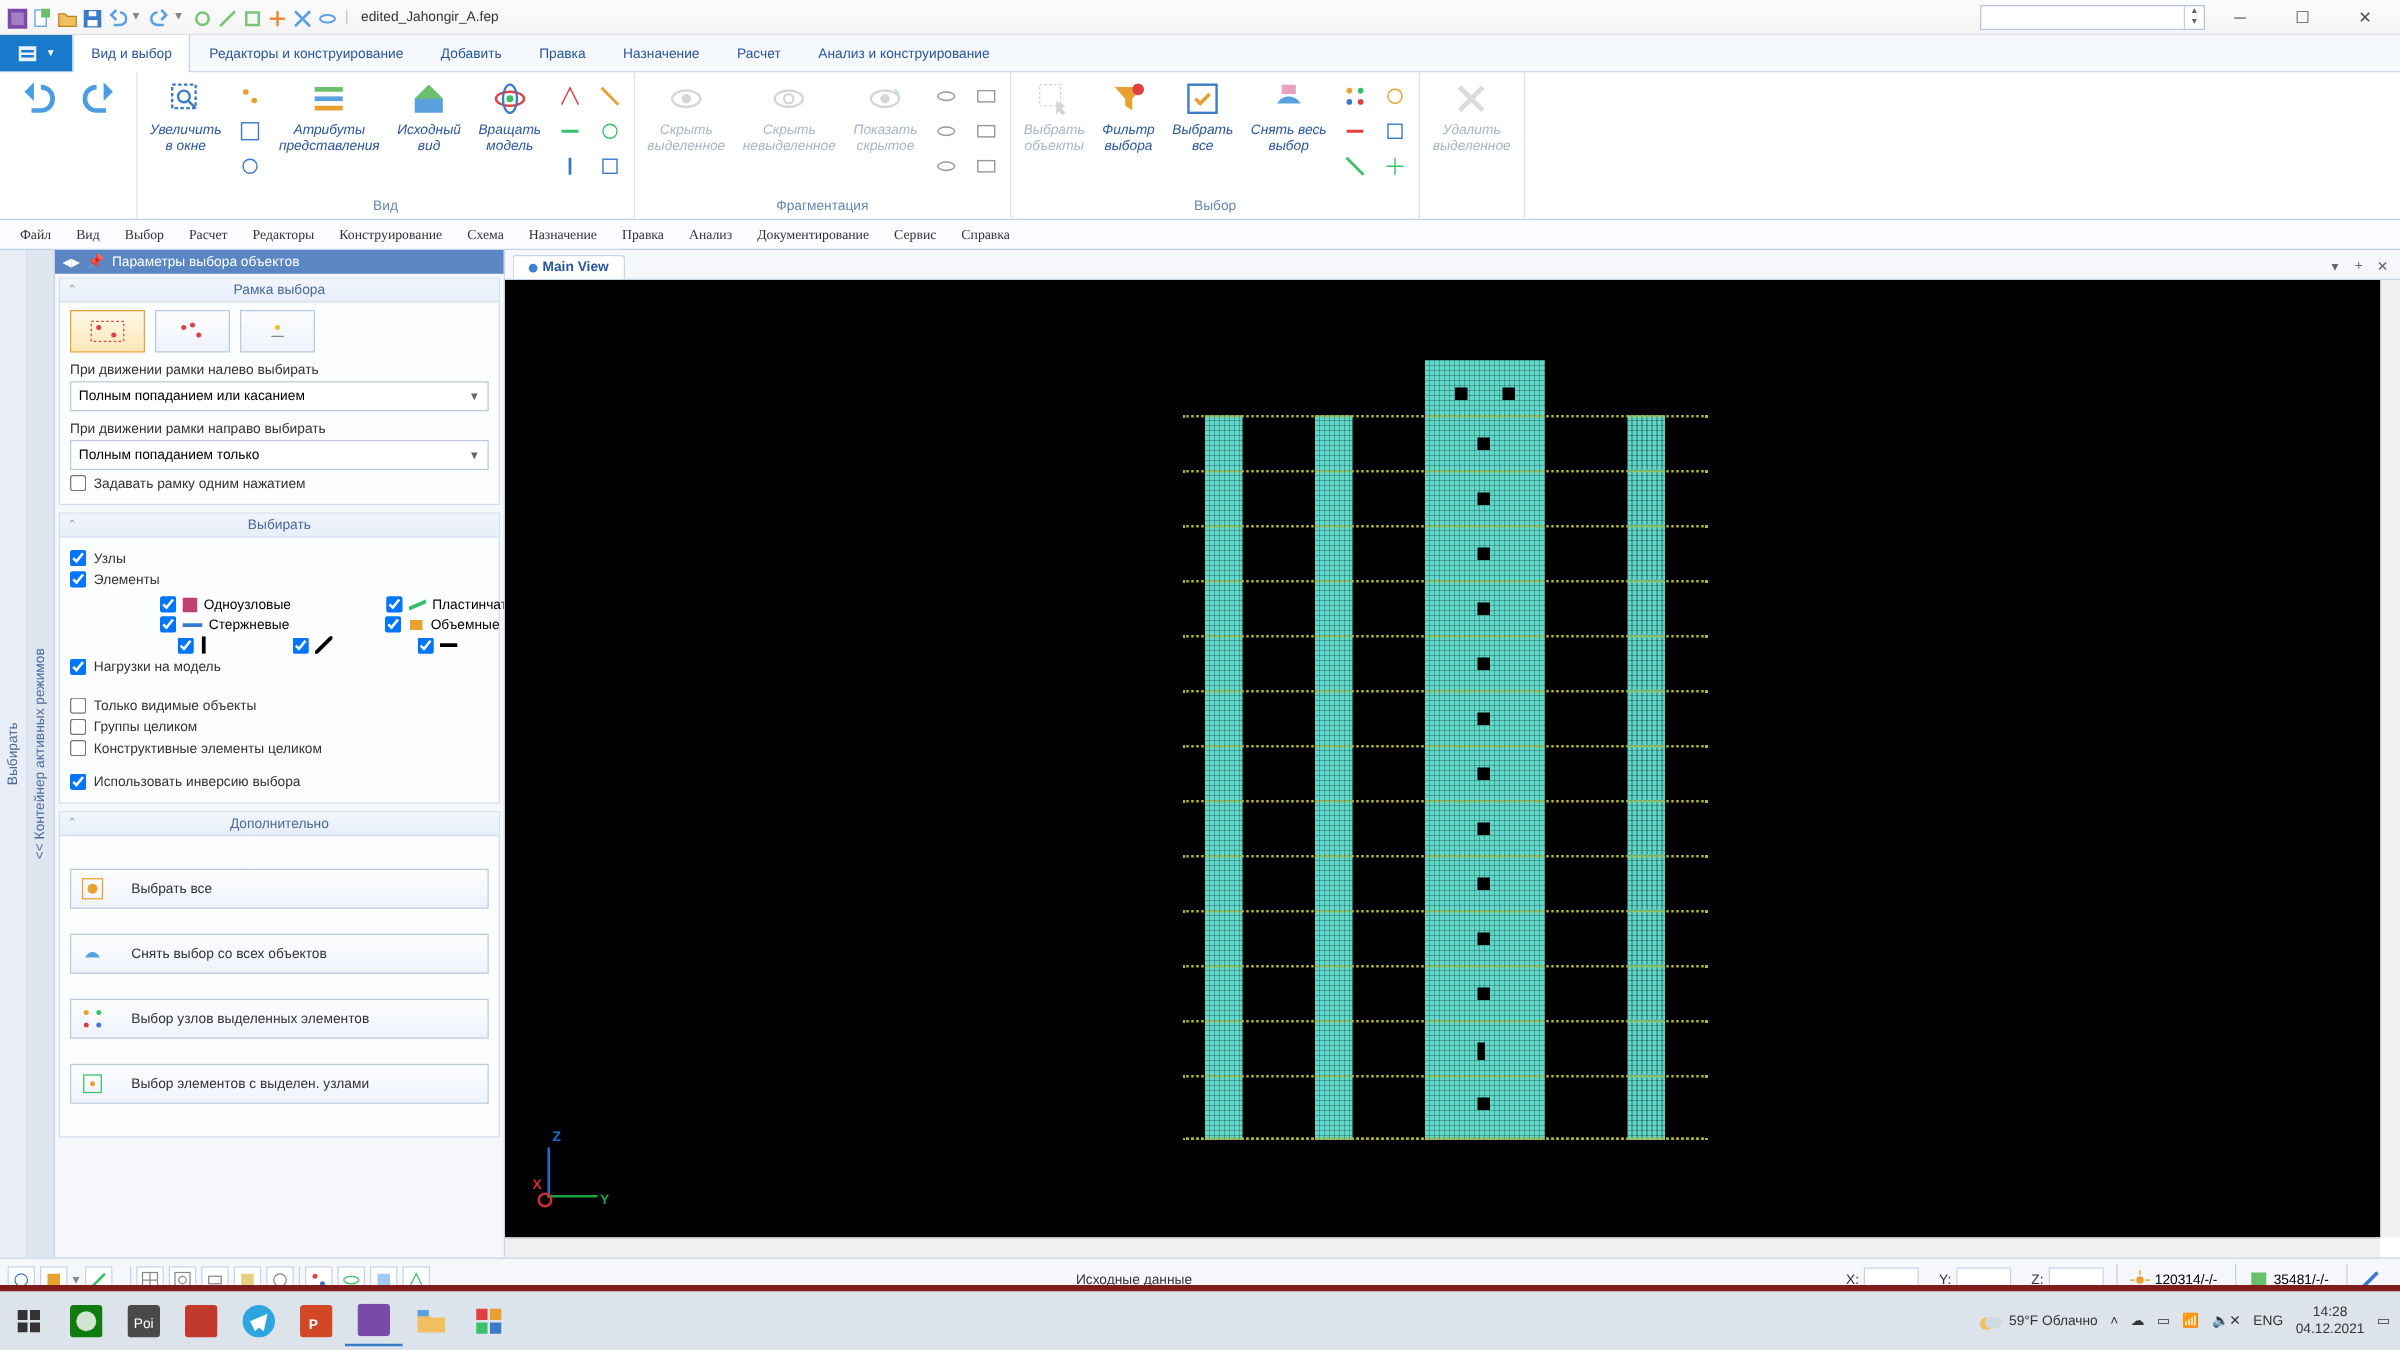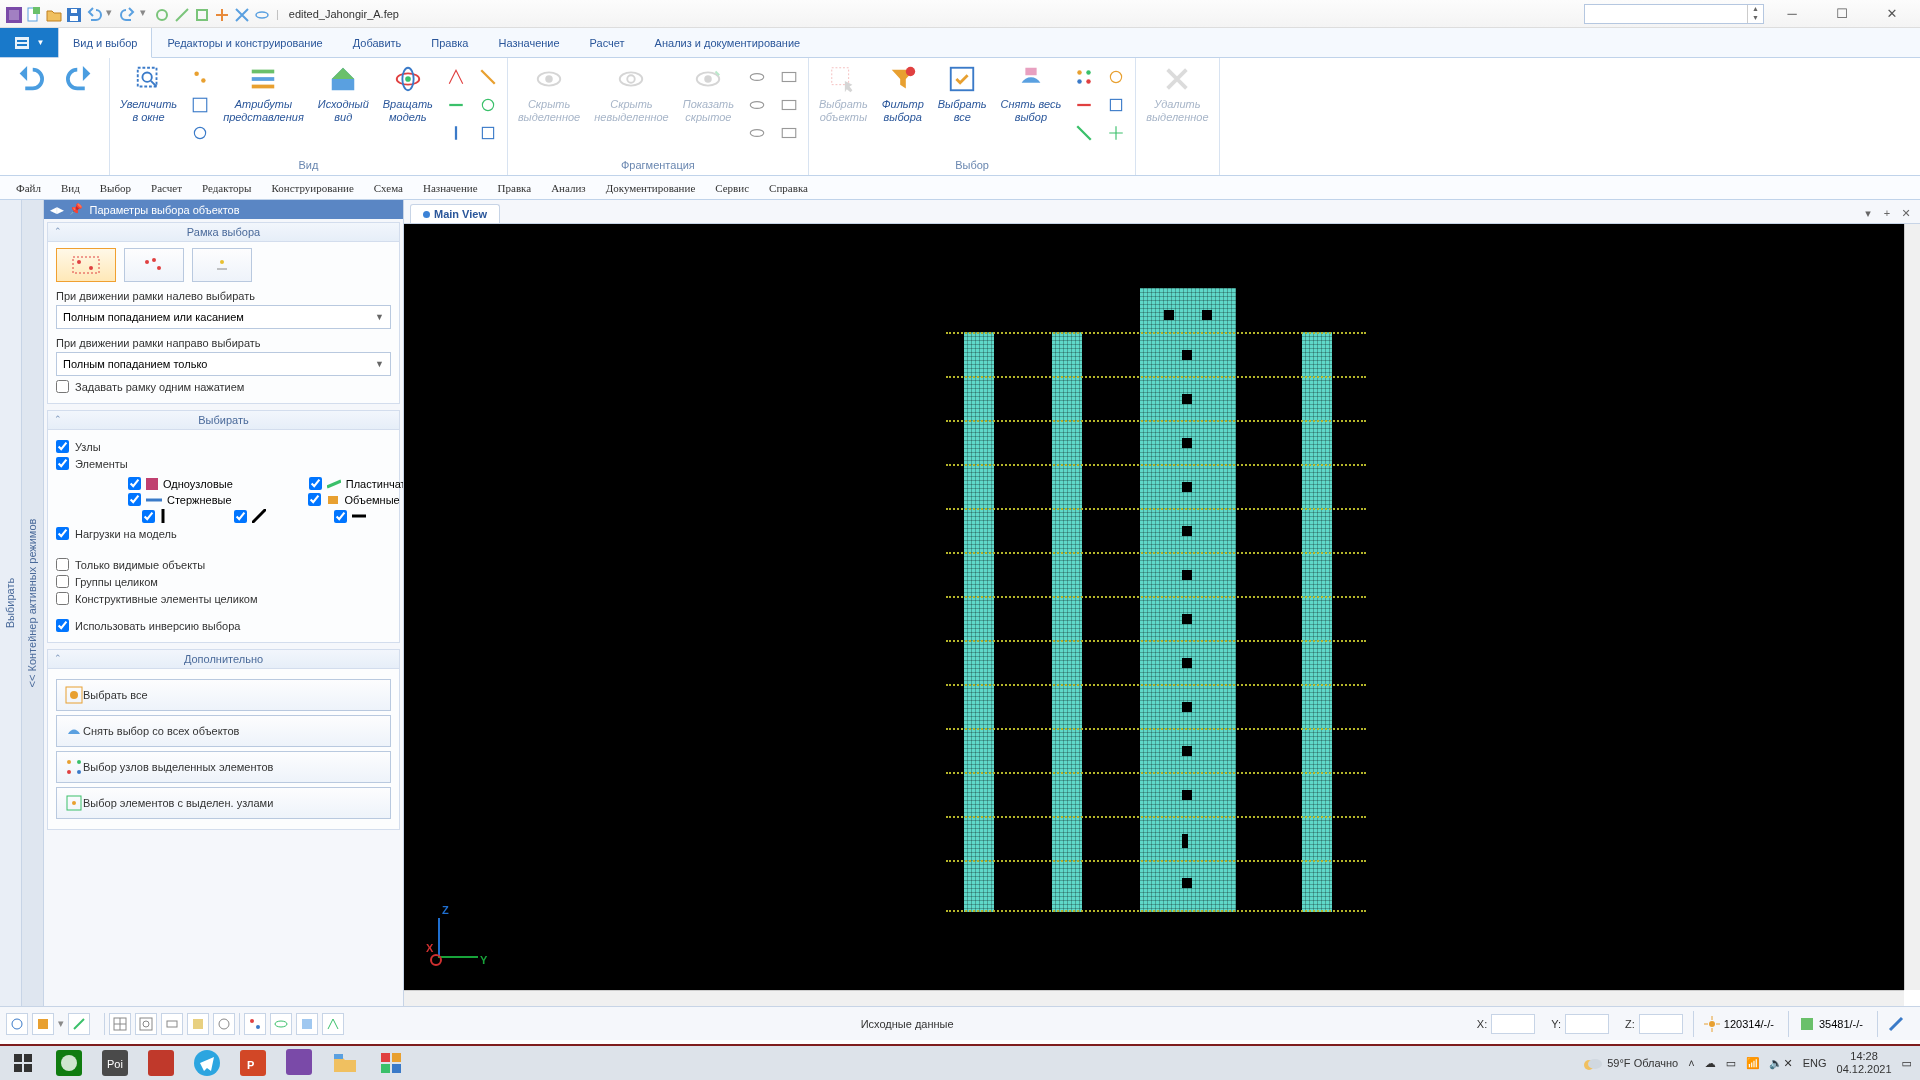--- a/index.html
+++ b/index.html
@@ -55,21 +55,21 @@
 .mode-btn { width:60px; height:34px; border:1px solid #b9c9df; background:linear-gradient(#fdfdfe,#eef3fa); display:flex; align-items:center; justify-content:center; cursor:pointer;}
 .mode-btn.active { border-color:#f0a030; background:linear-gradient(#fff8e8,#ffe8b8);}
 .fld-label { color:#333; margin:8px 0 3px 0; }
 .dropdown { height:24px; border:1px solid #b9c9df; background:#fff; display:flex; align-items:center; padding:0 6px; position:relative; cursor:pointer;}
 .dropdown .arr { margin-left:auto; color:#666; font-size:9px;}
 .chk { display:flex; align-items:center; gap:6px; margin:4px 0; color:#333;}
 .chk input { width:13px; height:13px;}
 .subchk { margin-left:14px; display:flex; align-items:center; gap:5px; margin-top:3px;padding-left:44px;}
 .subchk input{width:13px;height:13px;}
 .subrow { display:flex; gap:18px; margin-left:14px;}
-.action-btn { border:1px solid #b9c9df; background:linear-gradient(#fdfdfe,#eef3fa); padding:6px 8px; margin:4px 0; display:flex; align-items:center; gap:0; cursor:pointer; color:#333;}
+.action-btn { border:1px solid #b9c9df; background:linear-gradient(#fdfdfe,#eef3fa); padding:6px 8px; margin:20px 0; display:flex; align-items:center; gap:22px; cursor:pointer; color:#333;}
 
 
 .viewport { flex:1; position:relative; background:#fff;}
 .vtab-bar { height:24px; background:#f5f7fb; border-bottom:1px solid #c7d4e6; display:flex; align-items:flex-end; padding-left:6px;}
 .vtab { background:#fff; border:1px solid #c7d4e6; border-bottom:none; padding:3px 12px; font-size:11px; color:#2a569a; display:flex; align-items:center; gap:4px; border-radius:3px 3px 0 0;}
 .vtab .dot{width:7px;height:7px;background:#3b82d6;border-radius:50%; display:inline-block;}
 .vtab-right{margin-left:auto; display:flex; gap:3px; padding-right:6px; align-items:center;}
 .vtab-right span{width:16px;height:16px; color:#666; text-align:center; cursor:pointer;}
 .canvas { position:absolute; top:24px; left:0; right:16px; bottom:16px; background:#000;}
 .hscroll{position:absolute; bottom:0; left:0; right:16px; height:16px; background:#f0f0f0; border-top:1px solid #ccc;}
@@ -94,21 +94,21 @@
 .status { position:absolute; left:0; right:0; bottom:0; height:34px; background:#f5f7fb; border-top:1px solid #c7d4e6; display:flex; align-items:center; padding:0 6px; gap:4px;}
 .status .sbtn{width:22px; height:22px; border:1px solid #c7d4e6; background:#fff; display:flex; align-items:center; justify-content:center; cursor:pointer;}
 .status .sep{width:6px;}
 .status .mid{flex:1; text-align:center; color:#333;}
 .status .coord{display:flex; align-items:center; gap:4px; padding:0 6px;}
 .status .coord .lab{color:#333;}
 .status .coord .val{width:44px; height:20px; border:1px solid #c7d4e6; background:#fff;}
 .status .info{display:flex; align-items:center; gap:4px; padding:0 10px; border-left:1px solid #c7d4e6; height:26px;}
 
 
-.taskbar { position:absolute; left:0; right:0; bottom:0; height:36px; background:#dde3ea; border-top:2px solid #7f1d1d; display:flex; align-items:center; z-index:50;}
+.taskbar { position:absolute; left:0; right:0; bottom:0; height:52px; background:#dde3ea; border-top:5px solid #7f1d1d; display:flex; align-items:center; z-index:50;}
 .main { bottom:74px; }
 .status { bottom:40px; }
 .taskbar .start{width:46px; height:40px; display:flex; align-items:center; justify-content:center;}
 .taskbar .app{width:46px; height:40px; display:flex; align-items:center; justify-content:center;}
 .taskbar .tray{margin-left:auto; display:flex; align-items:center; gap:10px; padding-right:8px; color:#333;}
 .taskbar .clock{text-align:center; line-height:13px; font-size:11px;}
 
 svg.ico-s{width:18px;height:18px;}
 svg.ico-m{width:30px;height:30px;}
 </style>
@@ -210,21 +210,21 @@
         <rect x="3" y="9" width="10" height="2" fill="#1979ca"></rect>
       </svg>
     <span style="font-size:8px;">▼</span>
   </div>
   <div class="rtab active">Вид и выбор</div>
   <div class="rtab">Редакторы и конструирование</div>
   <div class="rtab">Добавить</div>
   <div class="rtab">Правка</div>
   <div class="rtab">Назначение</div>
   <div class="rtab">Расчет</div>
-  <div class="rtab">Анализ и документирование</div>
+  <div class="rtab">Анализ и конструирование</div>
 </div>
 
 <div class="ribbon">
   <div class="rgroup" style="width:110px;">
     <div class="rgroup-row">
       <div class="rbtn">
           <div class="ico">
             <svg class="ico-m" viewBox="0 0 32 32">
               <path d="M20 6a10 10 0 0 1 0 20h-8" fill="none" stroke="#4a9de0" stroke-width="4"></path>
               <path d="M14 2L6 10l8 8" fill="#4a9de0"></path>

